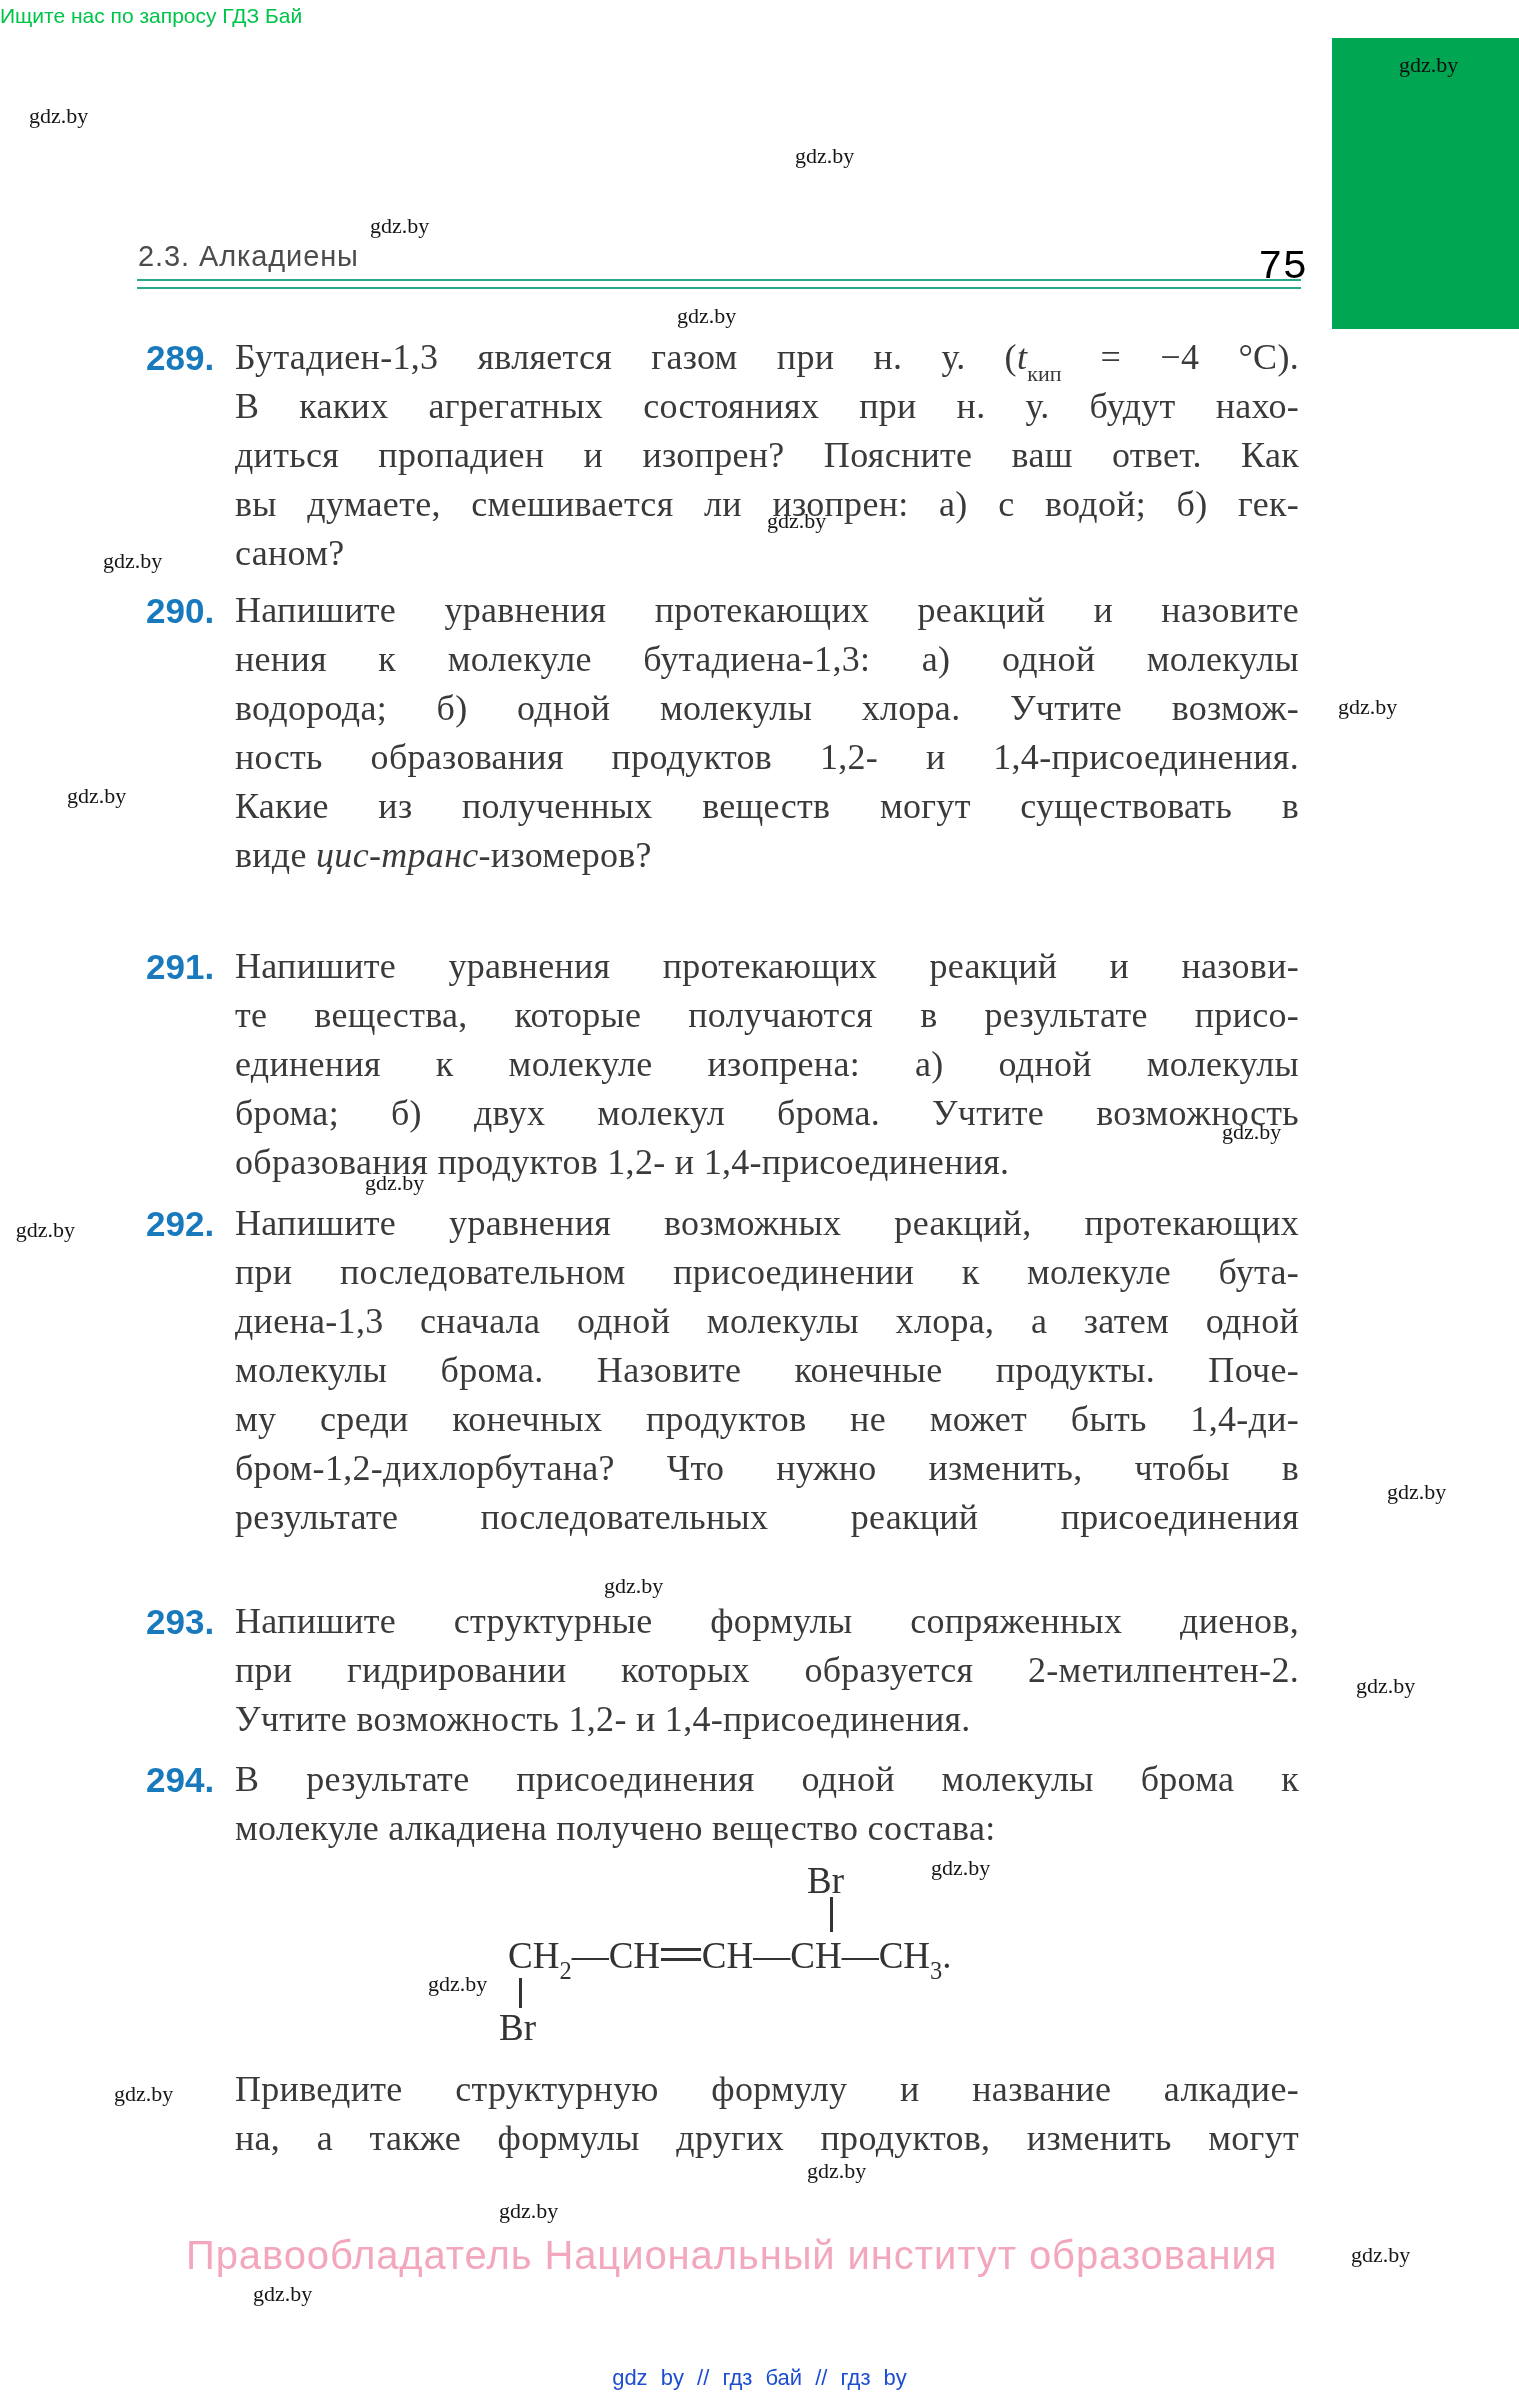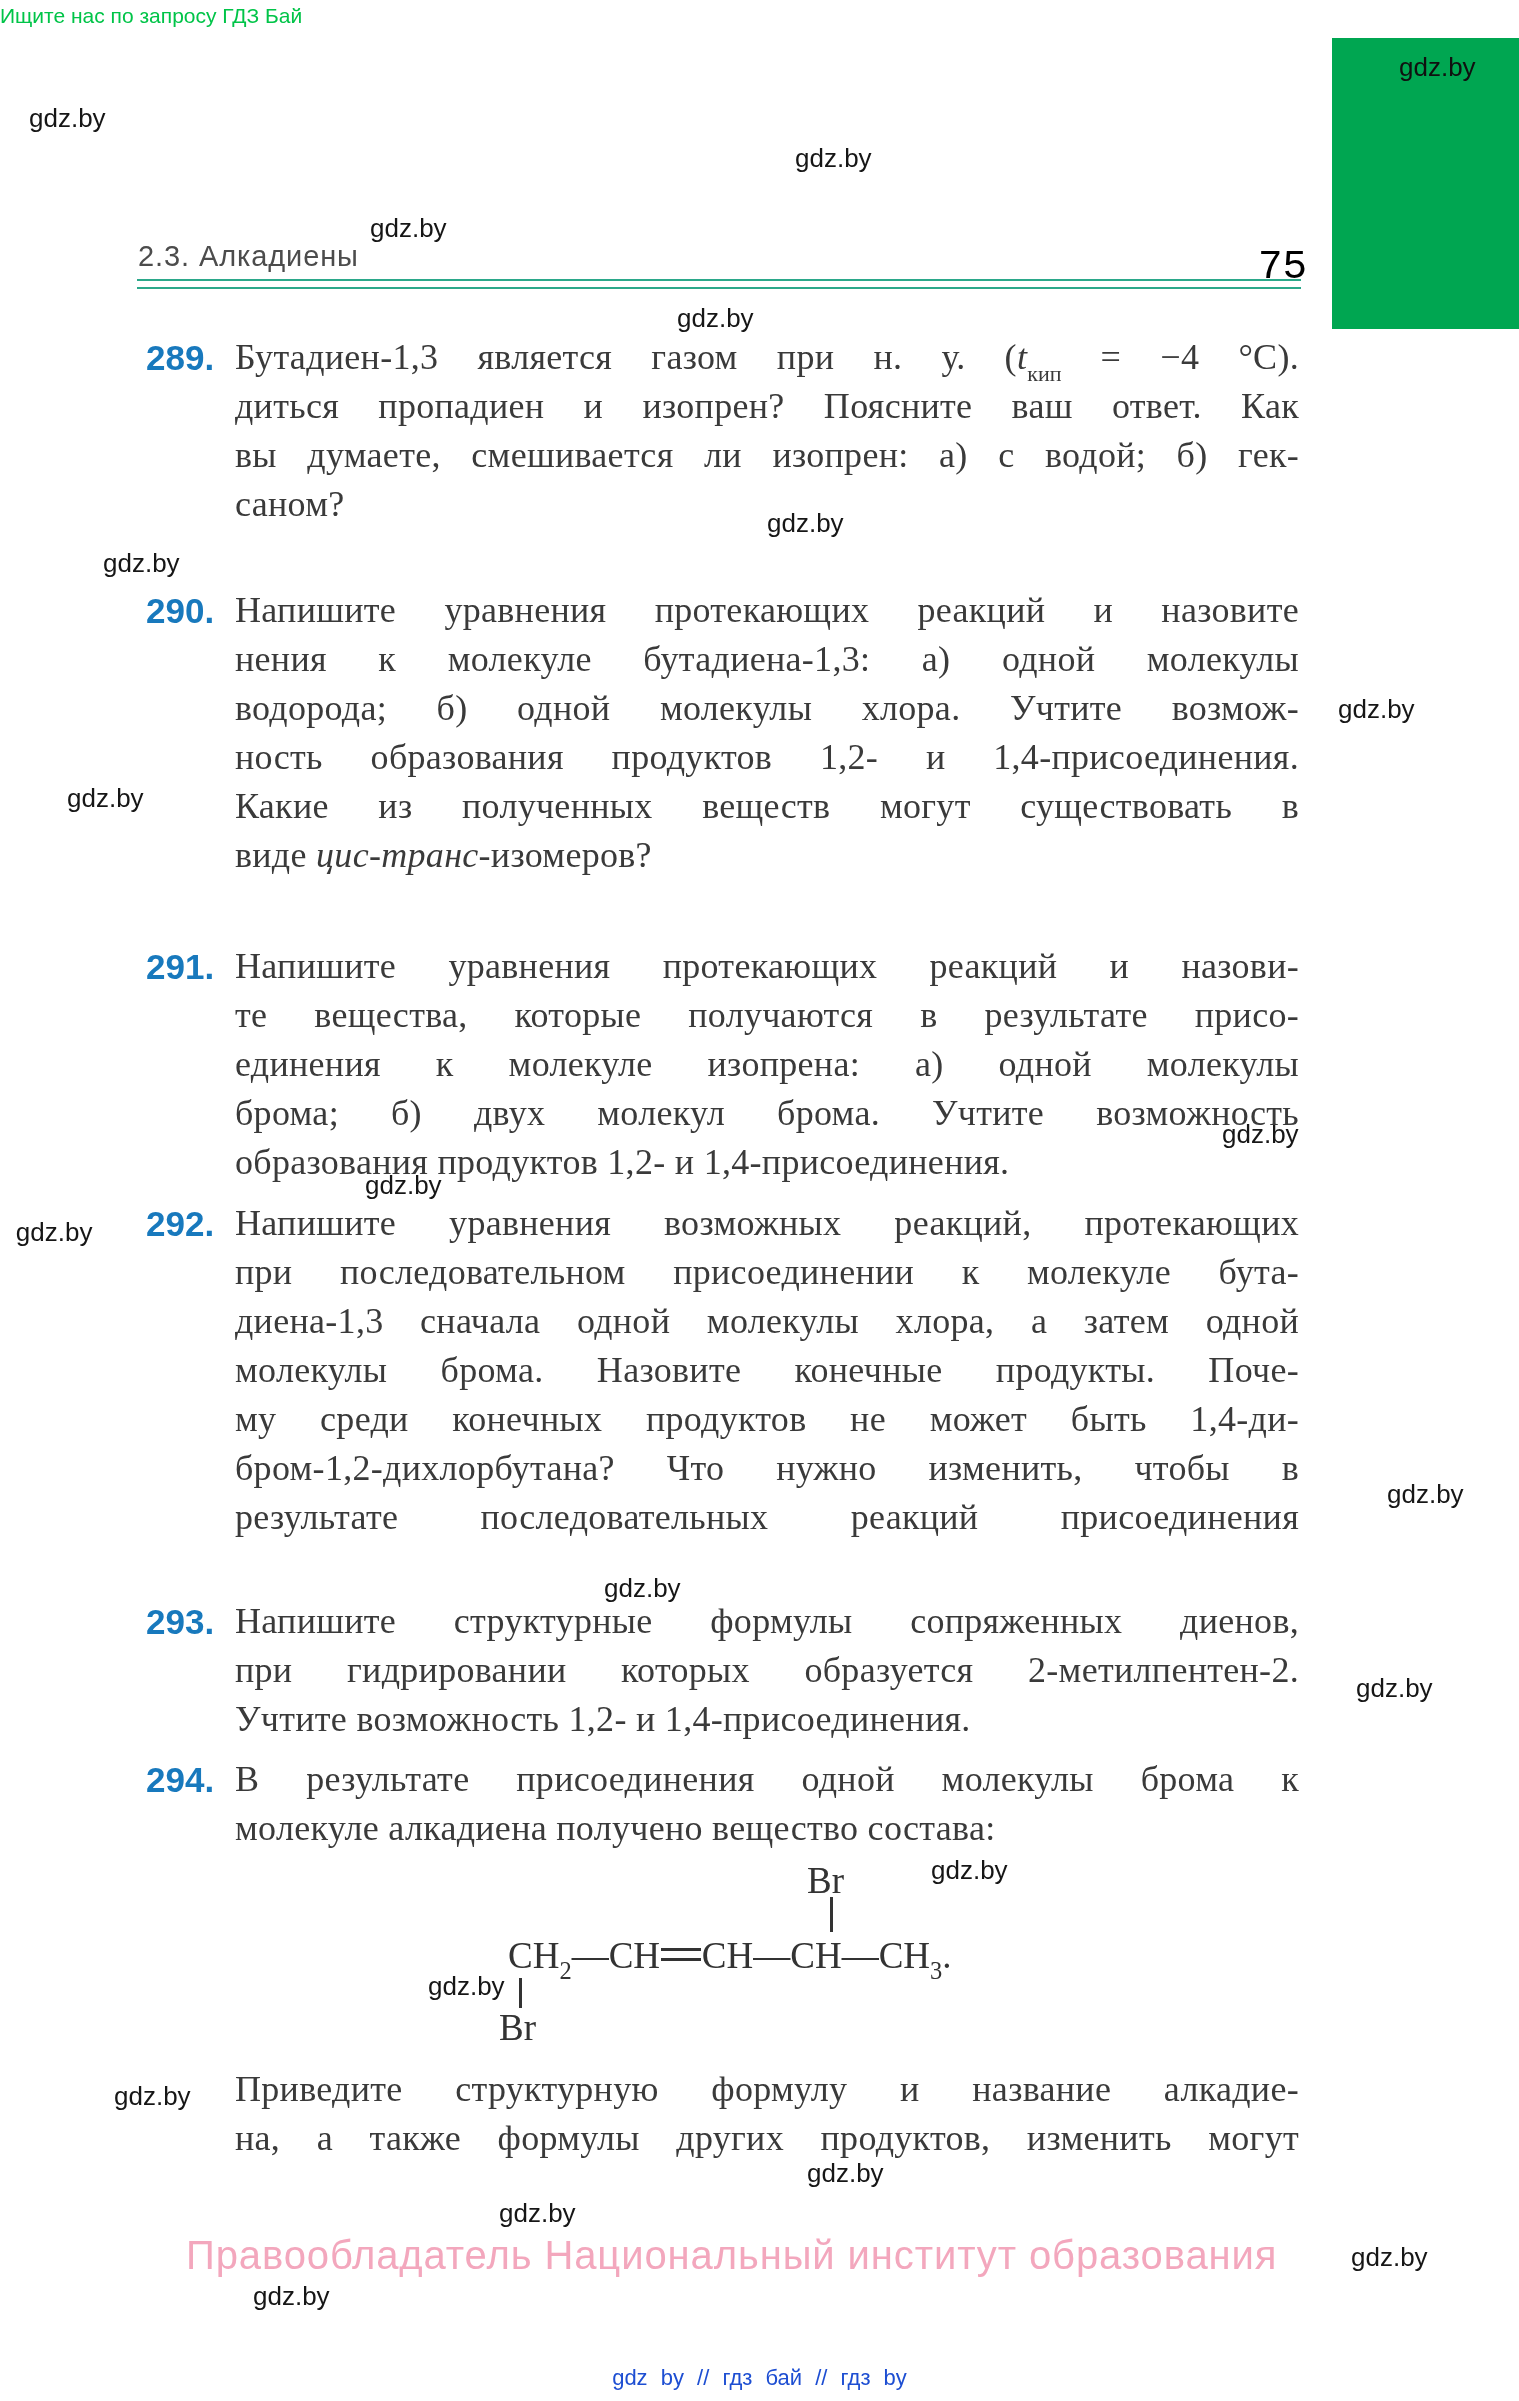--- a/index.html
+++ b/index.html
@@ -8,21 +8,21 @@
 
   
   .top-banner{position:absolute;top:3.5px;left:0;width:100%;text-align:left;
               font-family:"Liberation Sans",sans-serif;font-size:21px;color:#00c448;}
 
   
   .green-box{position:absolute;left:1332px;top:38px;width:187px;height:291px;background:#00a651;}
   .green-box .wm{position:absolute;left:67px;top:14px;color:#101010;}
 
   
-  .wm{position:absolute;font-family:Liberation Sans, sans-serif;font-size:26px;color:#161616;white-space:nowrap;}
+  .wm{position:absolute;font-family:Liberation Serif, serif;font-size:22px;color:#161616;white-space:nowrap;}
 
   
   .sec-header{position:absolute;left:138px;top:240px;font-family:"Liberation Sans",sans-serif;
               font-size:29px;letter-spacing:0.9px;color:#4c4c4c;}
   .page-num{position:absolute;left:1258px;top:244px;font-family:Liberation Mono, monospace;
             font-size:41px;color:#000000;}
   .double-rule{position:absolute;left:137px;top:279px;width:1164px;height:6.1px;
                border-top:2.6px solid #2ba88a;border-bottom:2.6px solid #2ba88a;}
 
   
@@ -84,20 +84,21 @@
   <span class="wm" style="left:253px;top:2281px">gdz.by</span>
 
   <div class="sec-header">2.3. Алкадиены</div>
   <div class="page-num">75</div>
   <div class="double-rule"></div>
 
   <div class="prob" style="top:333px">
     <div class="pnum">289.</div>
     <div class="ptext">
       <div class="ln j"><span>Бутадиен-1,3 является газом при н. у. (</span><span class="tvar">t</span><span class="tsub">кип</span><span> = −4 °С).</span></div>
+      <div class="ln j">В каких агрегатных состояниях при н. у. будут нахо-</div>
       <div class="ln j">диться пропадиен и изопрен? Поясните ваш ответ. Как</div>
       <div class="ln j">вы думаете, смешивается ли изопрен: а) с водой; б) гек-</div>
       <div class="ln">саном?</div>
     </div>
   </div>
 
   <div class="prob" style="top:586px">
     <div class="pnum">290.</div>
     <div class="ptext">
       <div class="ln j">Напишите уравнения протекающих реакций и назовите</div>

